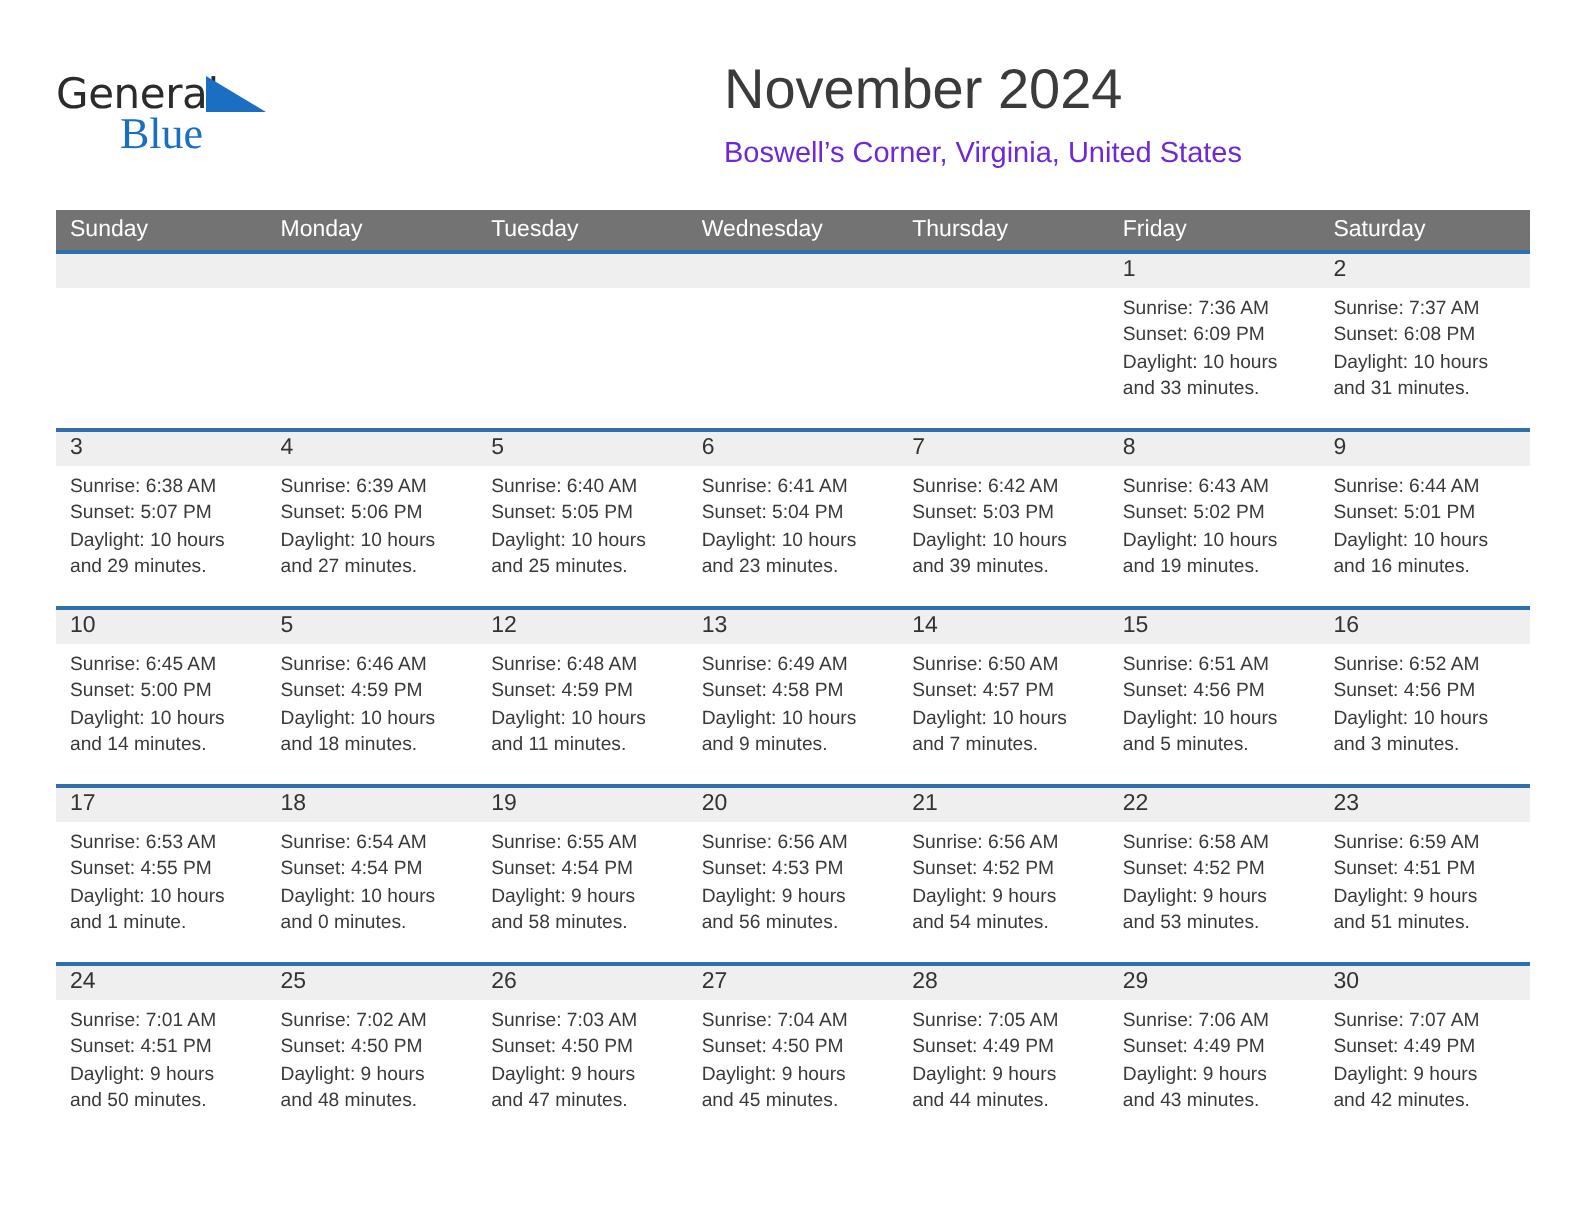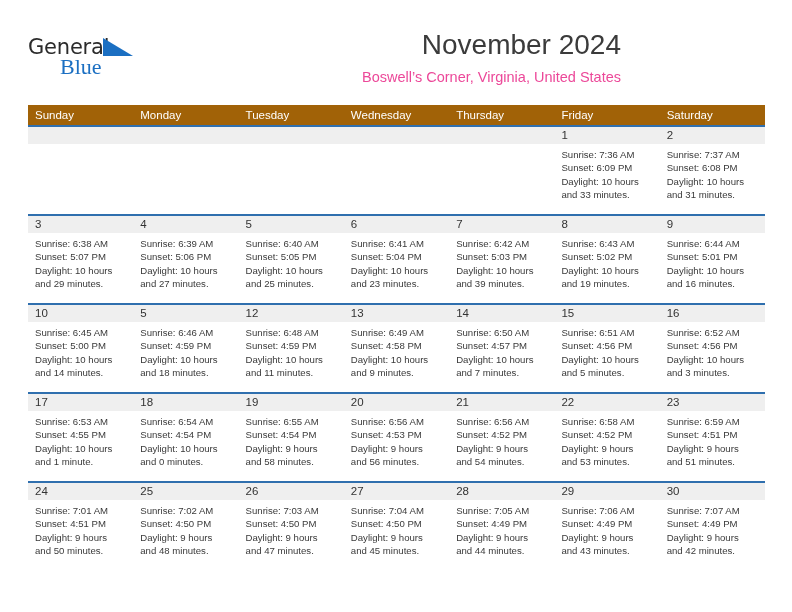--- a/index.html
+++ b/index.html
@@ -66,51 +66,51 @@
     line-height: 24px;
     color: #1b6fc2;
     font-family: Liberation Serif, serif;
     font-weight: 400;
   }
 
   .title-block {
     position: absolute;
     right: 0;
     top: 0;
-    text-align: right;
+    text-align: left;
   }
   .cal-title {
     font-size: 28px;
     line-height: 34px;
     color: #3b3b3b;
     font-weight: 400;
     white-space: nowrap;
   }
   .cal-subtitle {
     margin-top: 6px;
     font-size: 14.5px;
     line-height: 18px;
-    color: #ec4899;
+    color: #6d28d9;
     font-weight: 400;
     white-space: nowrap;
   }
 
   
   .calendar {
     position: absolute;
     left: 28px;
     top: 105px;
     width: 737px;
     border-collapse: collapse;
     table-layout: fixed;
   }
   .calendar col { width: 105.28px; }
 
   .calendar thead th {
-    background: #a16207;
+    background: #737373;
     color: #ffffff;
     font-size: 11.5px;
     font-weight: 400;
     text-align: left;
     padding: 4px 0 4px 7px;
     height: 12px;
     vertical-align: middle;
     border: none;
   }
 

